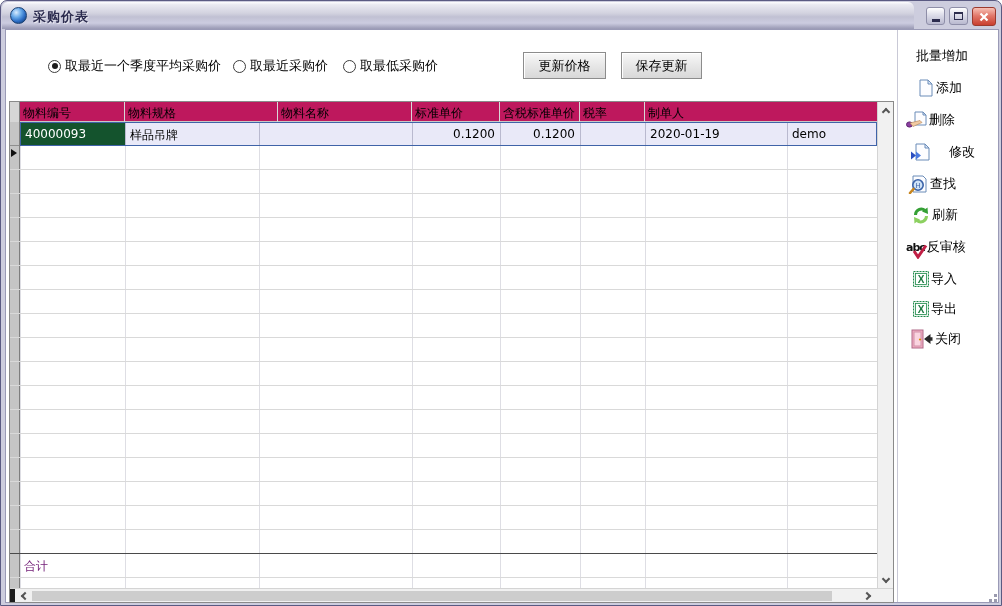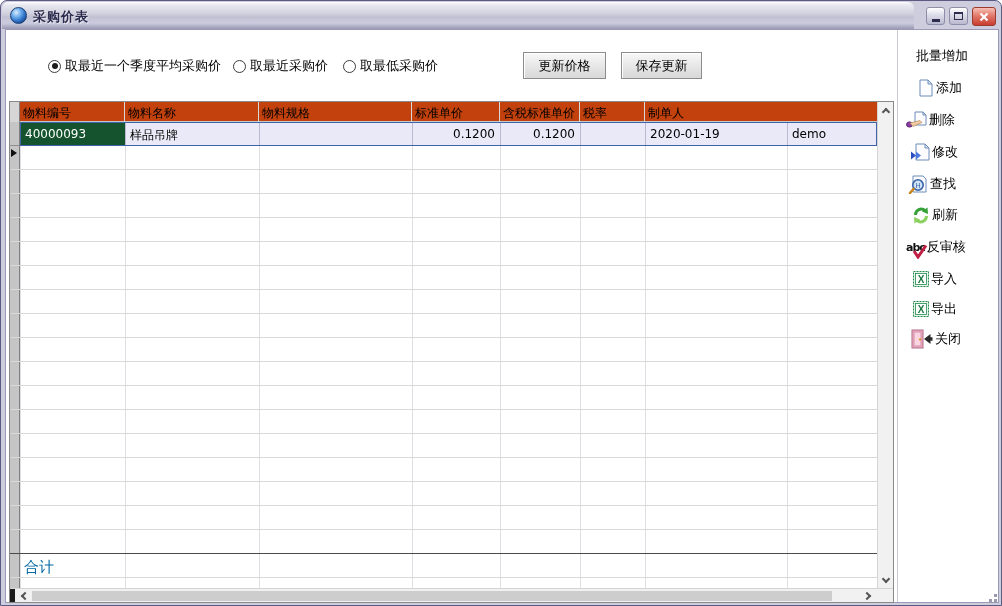--- a/index.html
+++ b/index.html
@@ -64,21 +64,21 @@
     border: 1px solid #8c8c8c;
     box-shadow: inset 1px 1px 0 #ffffff;
     display: flex; align-items: center; justify-content: center;
   }
 
   
   .grid {
     position: absolute; left: 8px; top: 100px; width: 885px; height: 502px;
     border: 1px solid #8a8a8a; background: #fff;
   }
-  .g-header { position: absolute; left: 0; top: 0; width: 867px; height: 20px; display: flex; background:#c2410c; border-bottom:1px solid #c8c8c8; }
+  .g-header { position: absolute; left: 0; top: 0; width: 867px; height: 20px; display: flex; background:#be185d; border-bottom:1px solid #c8c8c8; }
   .g-h-cell {
     height: 20px; font-size: 12px; color: #000; padding: 3px 0 0 3px;
     border-right: 1px solid #d8d8d8; overflow: hidden; white-space: nowrap;
   }
   .g-h-ind { background: #d6d6d6; border-right: 1px solid #7e7e7e; }
 
   .ind-strip {
     position: absolute; left: 0; top: 20px; width: 10px; height: 466px;
     background: #c5c5c5; border-right: 1px solid #7e7e7e;
     background-image: repeating-linear-gradient(to bottom, transparent 0 23px, #8f8f8f 23px 24px);
@@ -106,21 +106,21 @@
       repeating-linear-gradient(to bottom, transparent 0 23px, #d9d9d9 23px 24px),
       linear-gradient(#dedee4,#dedee4), linear-gradient(#dedee4,#dedee4),
       linear-gradient(#dedee4,#dedee4), linear-gradient(#dedee4,#dedee4),
       linear-gradient(#dedee4,#dedee4), linear-gradient(#dedee4,#dedee4),
       linear-gradient(#dedee4,#dedee4), linear-gradient(#dedee4,#dedee4);
     background-size: auto, 1px 100%,1px 100%,1px 100%,1px 100%,1px 100%,1px 100%,1px 100%,1px 100%;
     background-position: 0 0, 115px 0, 249px 0, 402px 0, 490px 0, 570px 0, 635px 0, 777px 0, 10px 0;
     background-repeat: repeat, no-repeat,no-repeat,no-repeat,no-repeat,no-repeat,no-repeat,no-repeat,no-repeat;
   }
   .total-line { position: absolute; left: 0; top: 451px; width: 867px; height: 1px; background: #4a4a4a; }
-  .total-label { position: absolute; left: 14px; top: 456px; font-size: 15px; color: #0369a1; }
+  .total-label { position: absolute; left: 14px; top: 456px; font-size: 12px; color: #701a75; }
 
   
   .vscroll {
     position: absolute; left: 867px; top: 0; width: 16px; height: 486px;
     background: #f1f1f1; border-left: 1px solid #d4d4d4;
   }
   .hscroll {
     position: absolute; left: 0; top: 486px; width: 883px; height: 14px;
     background: #f1f1f1; border-top: 1px solid #d4d4d4;
   }
@@ -186,22 +186,22 @@
   </div>
 
   <button class="push-btn" style="left:522px;top:51px;width:83px;">更新价格</button>
   <button class="push-btn" style="left:620px;top:51px;width:81px;">保存更新</button>
 
   <div class="grid">
 
     <div class="g-header">
       <div class="g-h-cell g-h-ind" style="width:10px;"></div>
       <div class="g-h-cell" style="width:105px;">物料编号</div>
+      <div class="g-h-cell" style="width:153px;">物料规格</div>
       <div class="g-h-cell" style="width:134px;">物料名称</div>
-      <div class="g-h-cell" style="width:153px;">物料规格</div>
       <div class="g-h-cell" style="width:88px;">标准单价</div>
       <div class="g-h-cell" style="width:80px;">含税标准单价</div>
       <div class="g-h-cell" style="width:65px;">税率</div>
       <div class="g-h-cell" style="width:90px;border-right:none;">制单人</div>
     </div>
 
     <div class="ind-strip">
       <div class="row-arrow"></div>
     </div>
 
@@ -259,21 +259,21 @@
       <svg width="21" height="19" viewBox="0 0 21 19">
         <path d="M9 1 h8 l3 3 v10 H9 z" fill="#fdfdff" stroke="#6b8cb8"></path>
         <path d="M17 1 v3 h3 z" fill="#dfeafa" stroke="#6b8cb8"></path>
         <ellipse cx="3.5" cy="13.5" rx="3" ry="2.6" fill="#8a3ea0" stroke="#5e2470"></ellipse>
         <path d="M4 12 L14 9.5 L16 11.5 L7 15.5 Z" fill="#f2cba2" stroke="#b08050" stroke-width="0.6"></path>
       </svg>
     </span>
     <span>删除</span>
   </div>
 
-  <div class="side-item" style="top:140px;padding-left:6px;">
+  <div class="side-item" style="top:140px;padding-left:6px;gap:17px;">
     <span class="ic">
       <svg width="20" height="18" viewBox="0 0 20 18">
         <path d="M6 1 h9 l4 4 v12 H6 z" fill="#fdfdff" stroke="#6b8cb8"></path>
         <path d="M15 1 v4 h4 z" fill="#dfeafa" stroke="#6b8cb8"></path>
         <path d="M1 8.5 l5 4 l-5 4 z" fill="#2b4fc0"></path>
         <path d="M6 8.5 l5 4 l-5 4 z" fill="#4a7ae0"></path>
       </svg>
     </span>
     <span>修改</span>
   </div>

